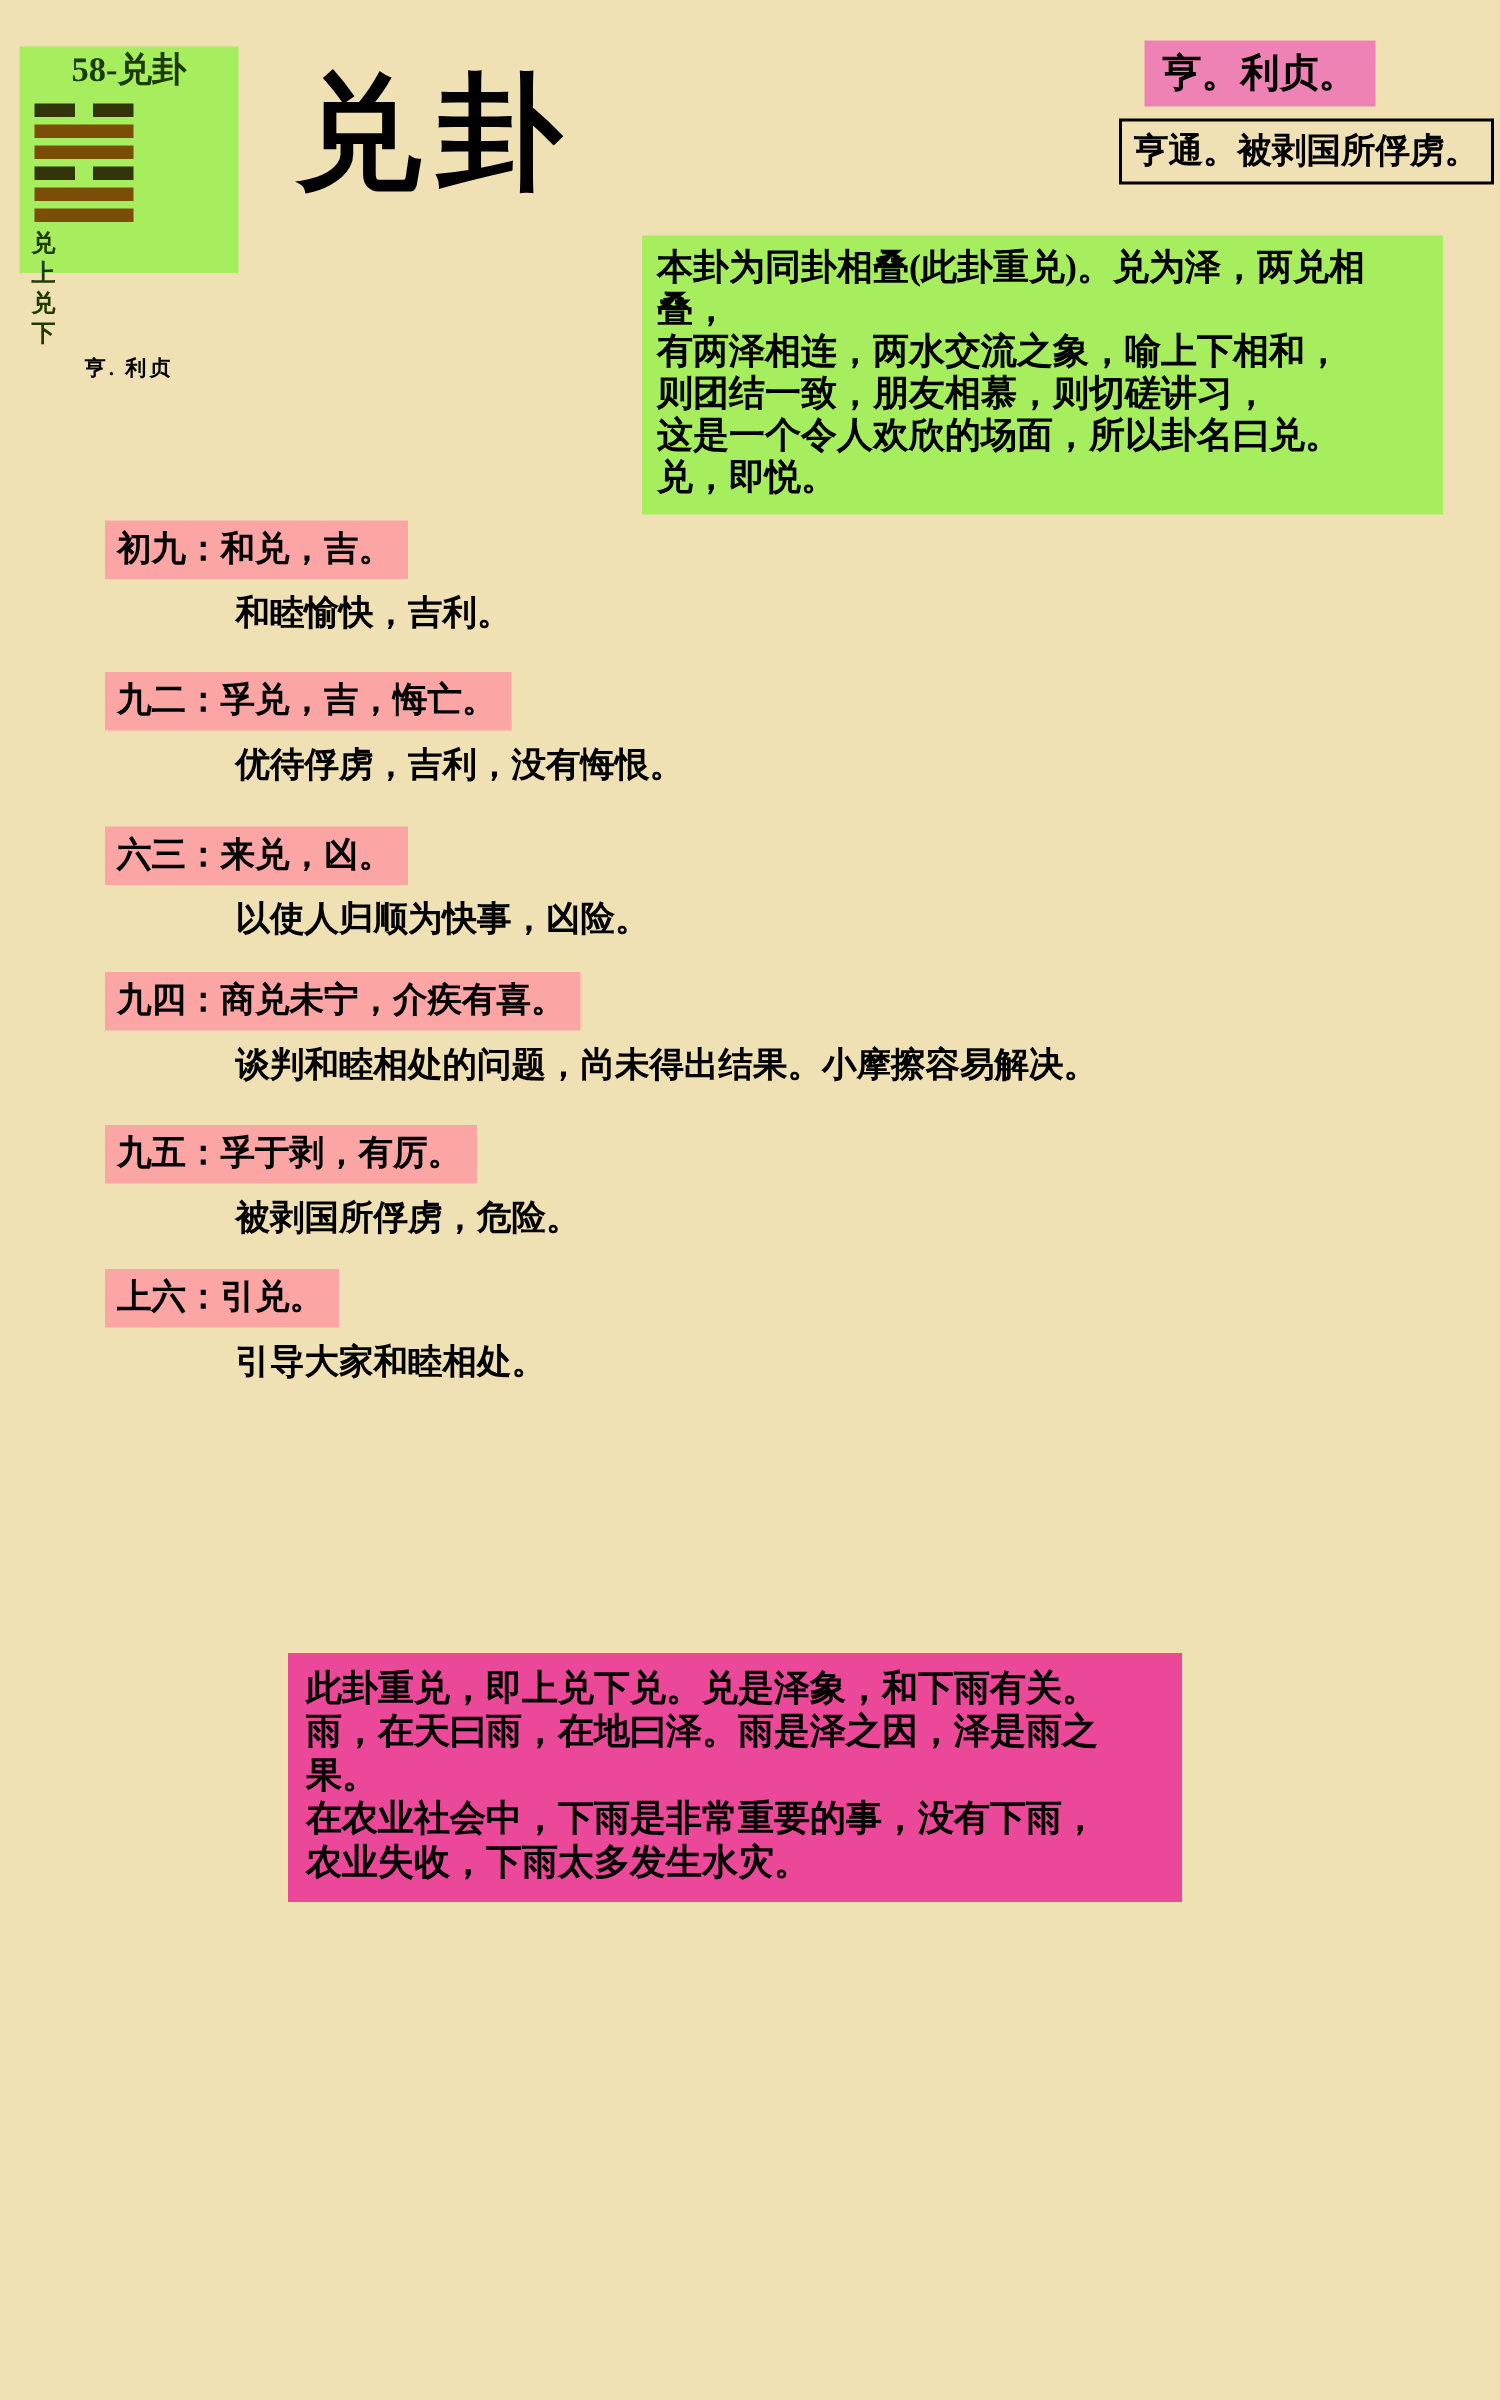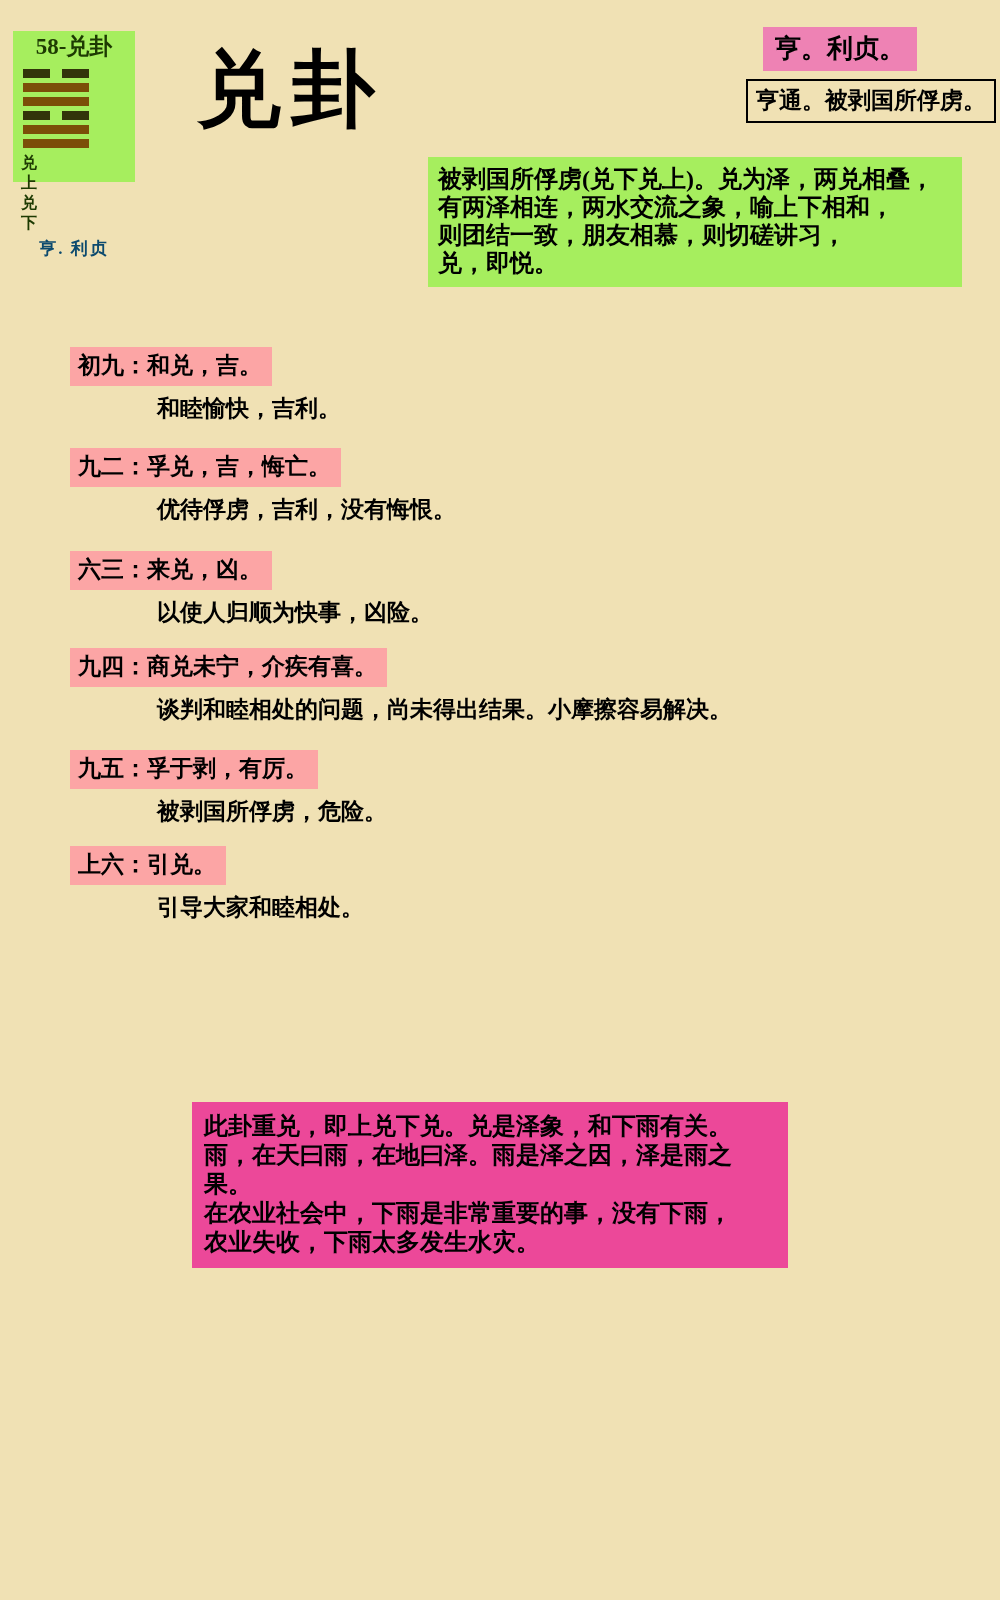--- a/index.html
+++ b/index.html
@@ -8,21 +8,21 @@
     background:#f0e1b4;
     font-family:"Liberation Serif","DejaVu Serif",serif;
     color:#000;
     position:relative;
     overflow:hidden;
   }
   .abs{position:absolute;}
 
   
   .badge{
-    left:13px;top:31px;width:122px;height:151px;
+    left:13px;top:31px;width:146px;height:151px;
     background:#a6ee5e;
     text-align:center;
     box-sizing:border-box;
     padding-top:3px;
   }
   .badge-id{
     font-size:23px;font-weight:bold;color:#1d3a02;
     letter-spacing:0px;line-height:26px;
   }
   .badge-mid{
@@ -34,21 +34,21 @@
   .hexline.solid{background:#7b4e08;}
   .hexline.broken{display:flex;justify-content:space-between;background:transparent;}
   .hexline.broken span{display:block;width:27px;height:9px;background:#32340a;}
   .badge-vert{
     width:20px;margin-left:6px;
     font-size:16px;font-weight:bold;color:#1d3a02;
     line-height:20px;word-break:break-all;
   }
   .badge-judgment{
     margin-top:4px;
-    font-size:17px;font-weight:bold;color:#0c4a6e;letter-spacing:2px;
+    font-size:14px;font-weight:bold;color:#000000;letter-spacing:2px;
   }
 
   
   .title{
     left:197px;top:42px;margin:0;
     font-size:84px;font-weight:900;line-height:96px;
     letter-spacing:10px;color:#000;
   }
 
   
@@ -126,23 +126,24 @@
   <div class="badge-judgment">亨. 利贞</div>
 </div>
 
 <h1 class="abs title">兑卦</h1>
 
 <div class="abs judgment-box">亨。利贞。</div>
 
 <div class="abs judgment-translation">亨通。被剥国所俘虏。</div>
 
 <div class="abs overview-box">
-  <div>被剥国所俘虏(兑下兑上)。兑为泽，两兑相叠，</div>
+  <div>本卦为同卦相叠(此卦重兑)。兑为泽，两兑相叠，</div>
   <div>有两泽相连，两水交流之象，喻上下相和，</div>
   <div>则团结一致，朋友相慕，则切磋讲习，</div>
+  <div>这是一个令人欢欣的场面，所以卦名曰兑。</div>
   <div>兑，即悦。</div>
 </div>
 
 <div class="abs entry" style="top:347px;">
   <div class="entry-label">初九：和兑，吉。</div>
   <div class="entry-meaning">和睦愉快，吉利。</div>
 </div>
 
 <div class="abs entry" style="top:448px;">
   <div class="entry-label">九二：孚兑，吉，悔亡。</div>

